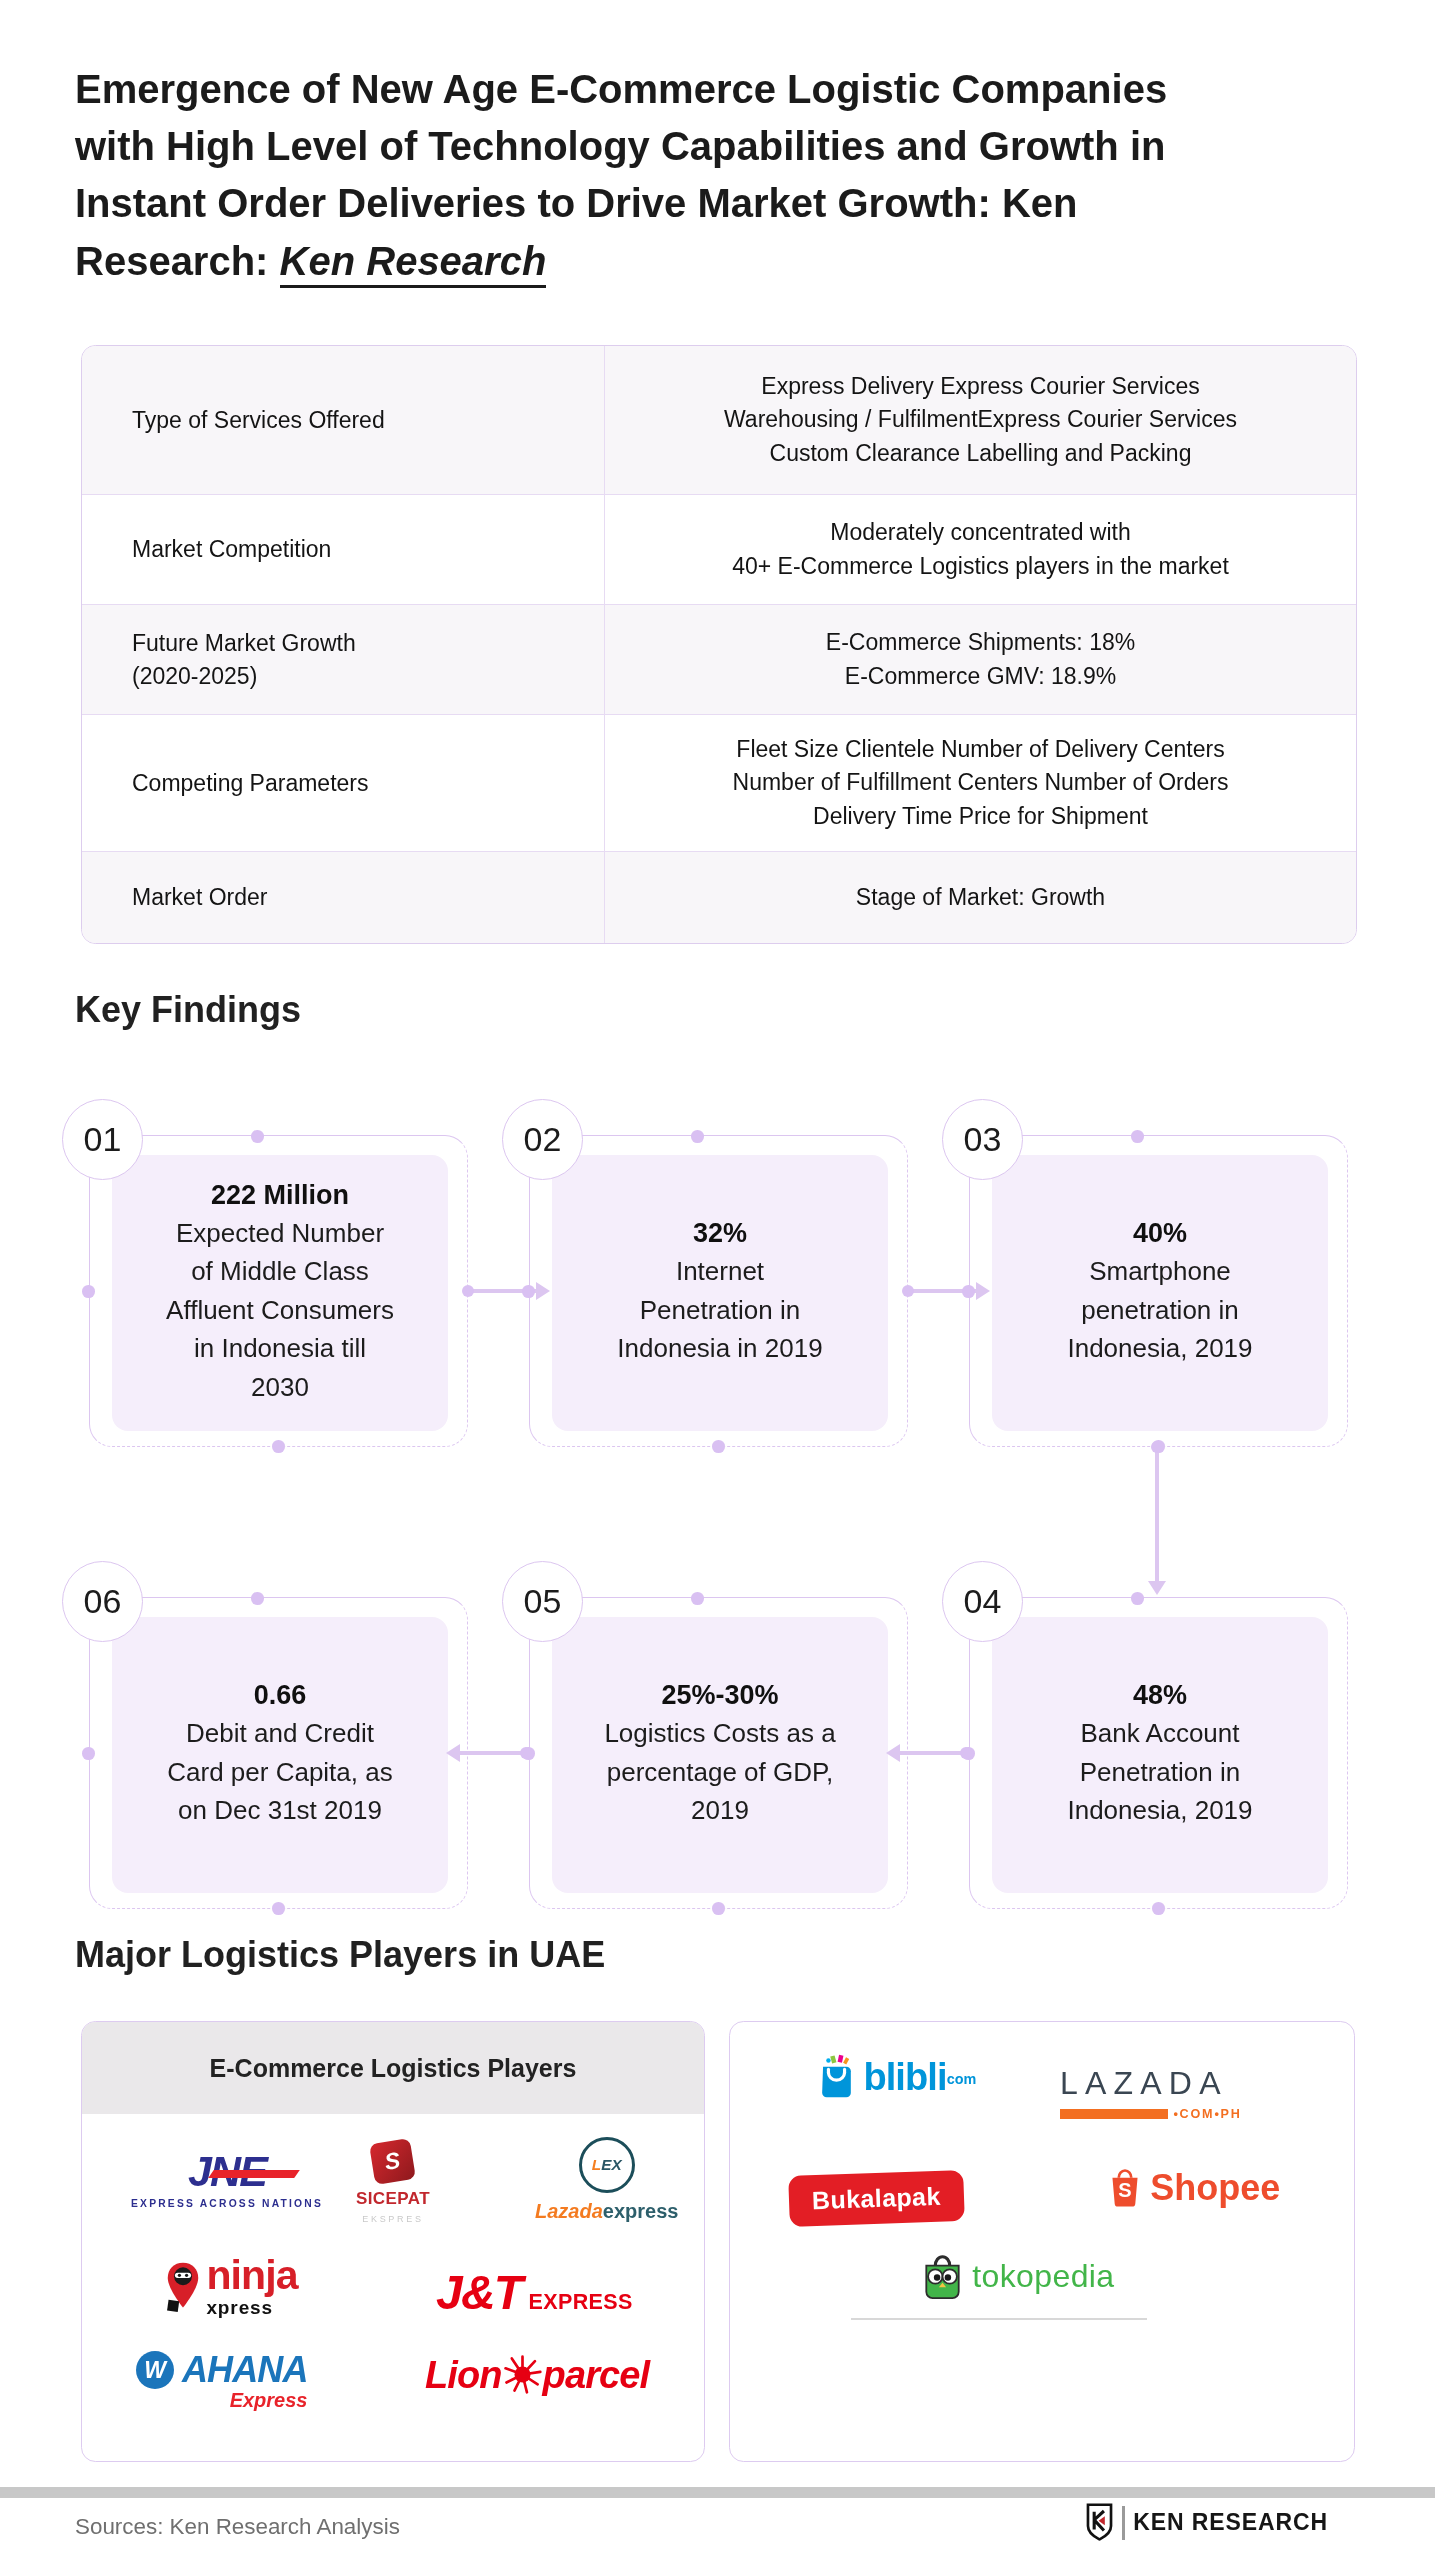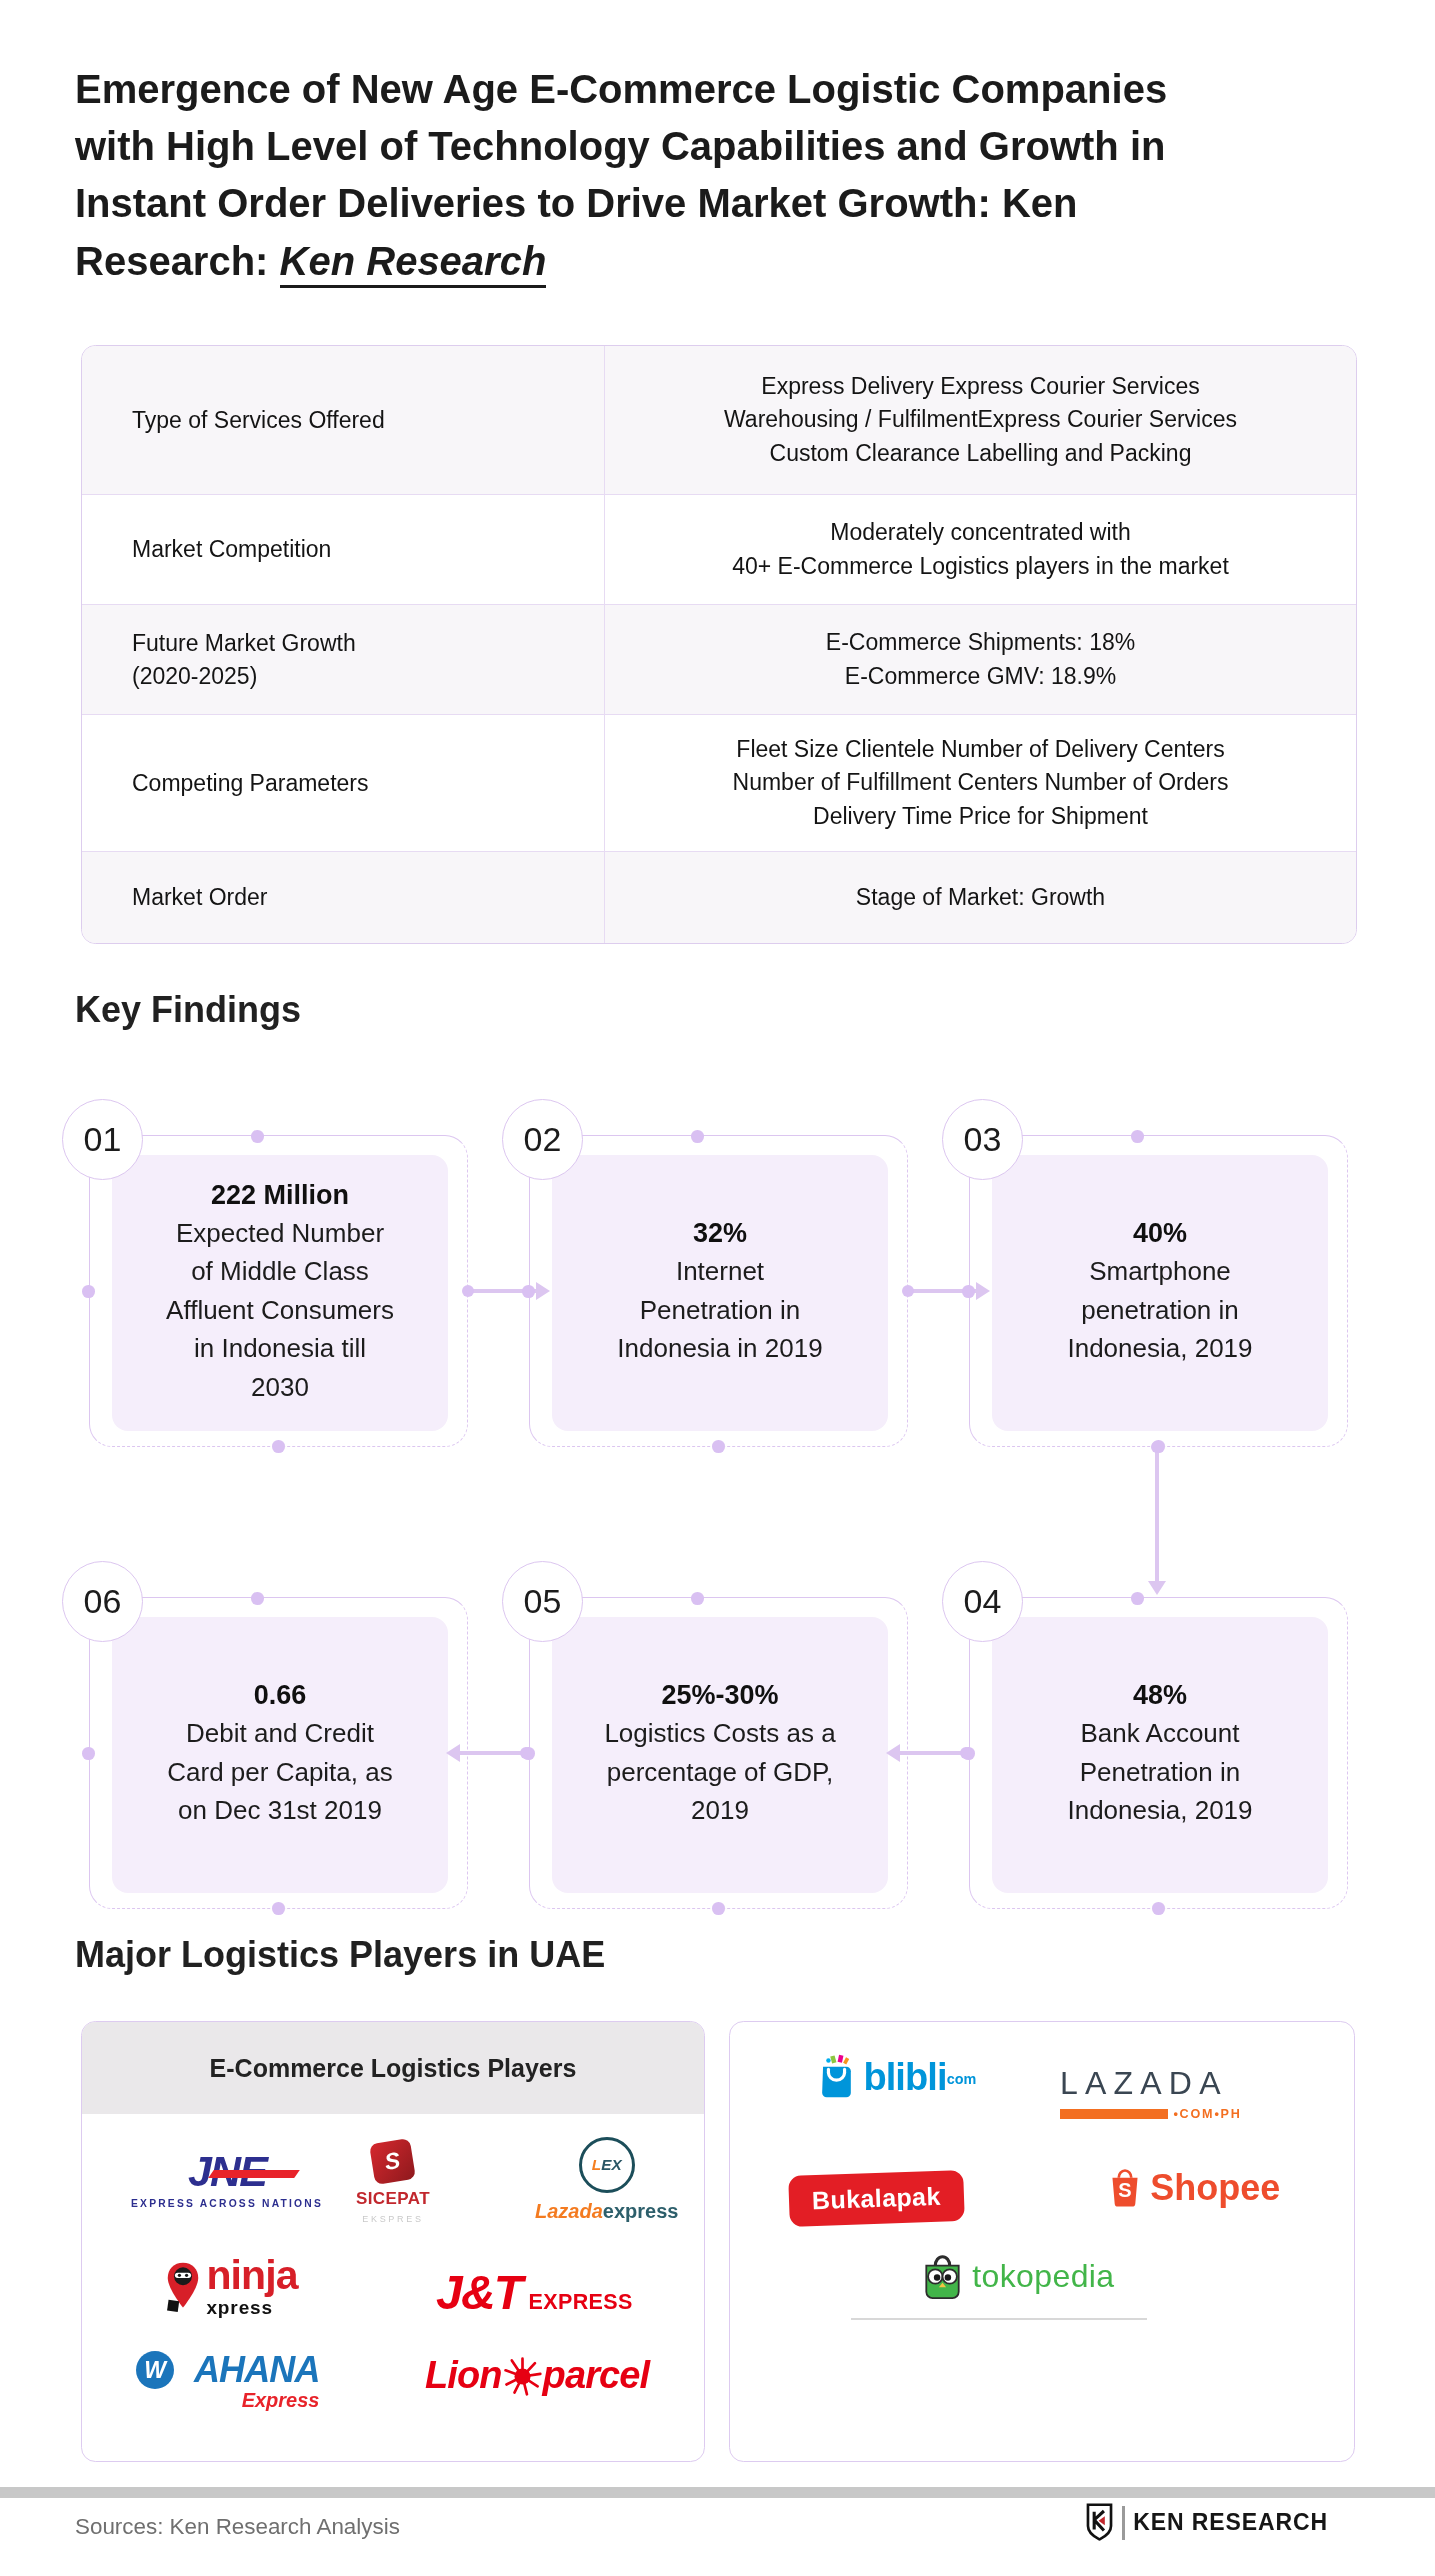--- a/index.html
+++ b/index.html
@@ -110,24 +110,24 @@
   
   #logo-jnt{left:354px;top:151px;align-items:baseline;}
   .jnt-main{font-size:48px;font-weight:800;font-style:italic;color:#e60012;letter-spacing:-1.8px;}
   .jnt-sub{font-size:21.5px;font-weight:700;color:#e60012;margin-left:7.2px;letter-spacing:0.4px;}
   
   #logo-wahana{left:54px;top:235px;flex-direction:column;align-items:flex-end;}
   .wahana-row{display:flex;align-items:center;}
   .wahana-w{width:38px;height:38px;border-radius:50%;background:#1b75bb;color:#fff;display:flex;
             align-items:center;justify-content:center;font-size:23px;font-weight:800;font-style:italic;}
   .wahana-name{font-size:36px;font-weight:800;font-style:italic;color:#1b75bb;letter-spacing:-0.9px;
-               margin-left:20px;}
+               margin-left:8px;}
   .wahana-sub{font-size:20px;font-weight:800;font-style:italic;color:#e8232a;margin-top:-1.8px;}
   
-  #logo-lion{left:343px;top:240px;align-items:flex-end;}
+  #logo-lion{left:343px;top:240px;align-items:flex-start;}
   .lion-text{font-size:38px;font-weight:800;font-style:italic;color:#e60012;letter-spacing:-0.9px;}
   
   #logo-blibli{left:85px;top:32px;gap:5.4px;}
   .blibli-name{font-size:38px;font-weight:700;color:#0095da;letter-spacing:-0.9px;}
   .blibli-sup{font-size:14.4px;font-weight:700;color:#0095da;vertical-align:super;}
   
   #logo-lazada{left:330px;top:43px;flex-direction:column;align-items:flex-start;}
   .lazada-name{font-size:32px;font-weight:400;color:#3a4652;letter-spacing:7.2px;}
   .lazada-row{display:flex;align-items:center;margin-top:5.4px;}
   .lazada-bar{width:108px;height:10px;background:#f36f21;}

